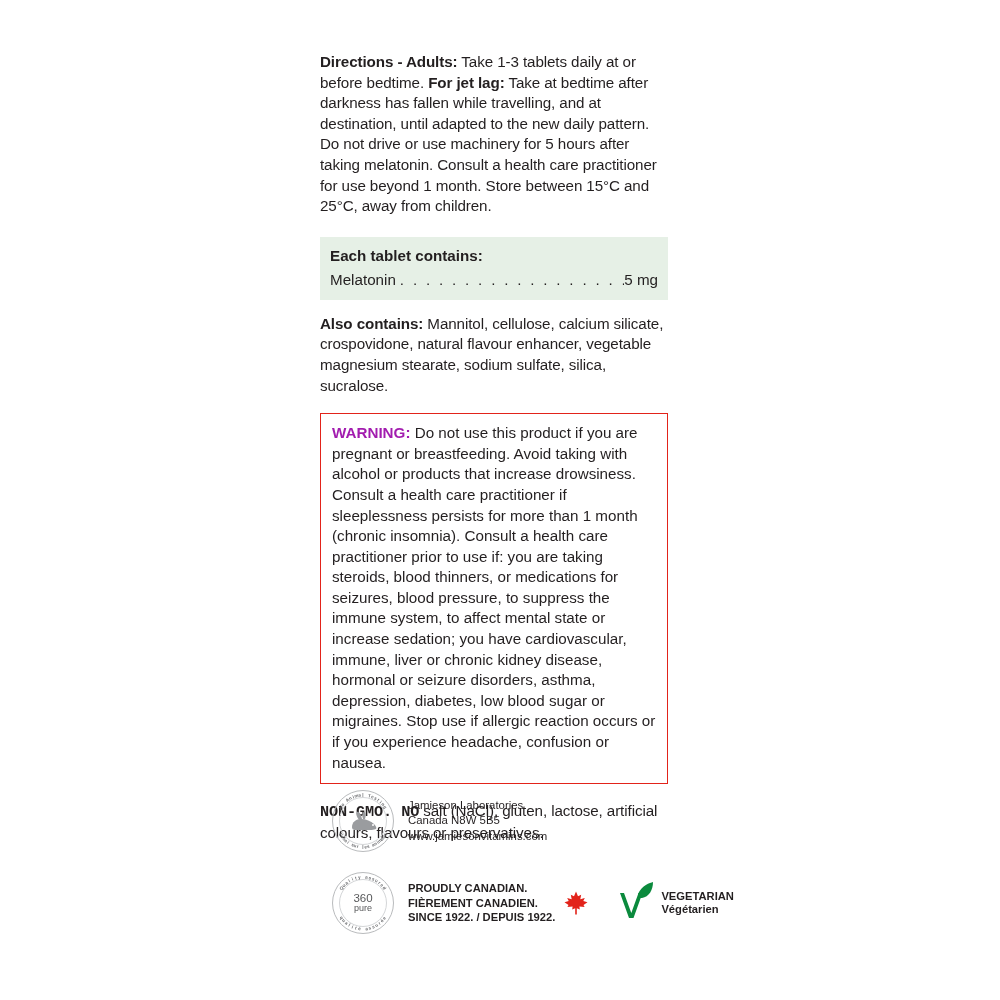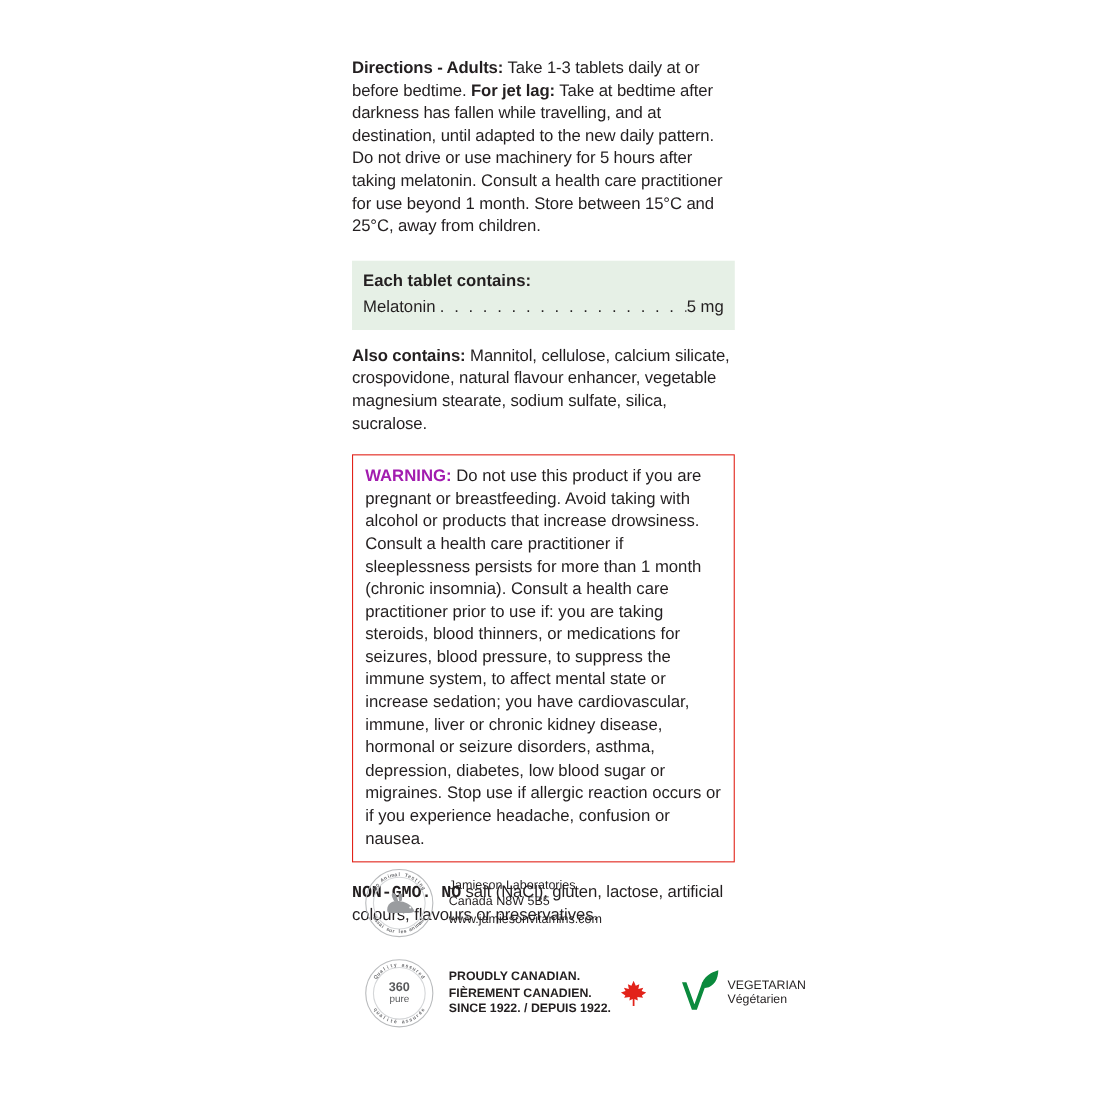--- a/index.html
+++ b/index.html
@@ -138,21 +138,21 @@
     left: 0; right: 0;
     top: 50%;
     transform: translateY(-50%);
     text-align: center;
     font-size: 9px;
     line-height: 10px;
     color: #58595b;
   }
   .seal-center-text .big {
     font-size: 11.5px;
-    font-weight: bold;
+    font-weight: normal;
     display: block;
     color: #58595b;
   }
   .bunny {
     position: absolute;
     left: 50%;
     top: 50%;
     transform: translate(-50%, -50%);
   }
   .seal-text {
@@ -172,21 +172,21 @@
   }
   .veg {
     display: flex;
     align-items: center;
     margin-left: 22px;
   }
   .veg-text {
     margin-left: 6px;
     font-size: 11.2px;
     line-height: 13.4px;
-    font-weight: normal;
+    font-weight: bold;
     color: #231f20;
   }
 </style>
 </head>
 <body>
 
 <div class="label-panel">
 
   <p class="blk directions">
     <b>Directions - Adults:</b><span> Take 1-3 tablets daily at or before bedtime. </span><b>For jet lag:</b><span> Take at bedtime after darkness has fallen while travelling, and at destination, until adapted to the new daily pattern. Do not drive or use machinery for 5 hours after taking melatonin. Consult a health care practitioner for use beyond 1 month. Store between 15°C and 25°C, away from children.</span>

